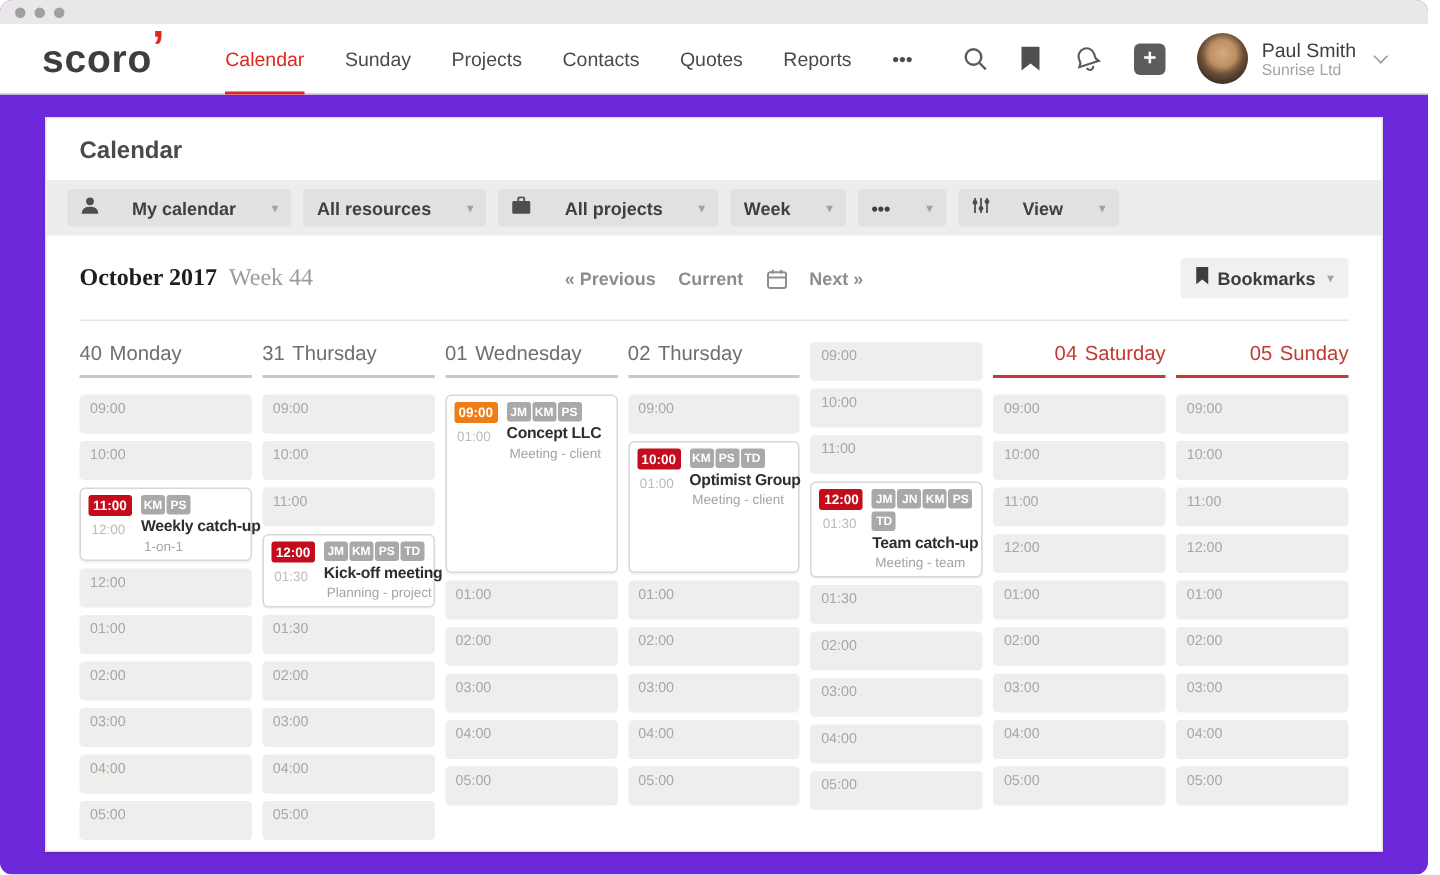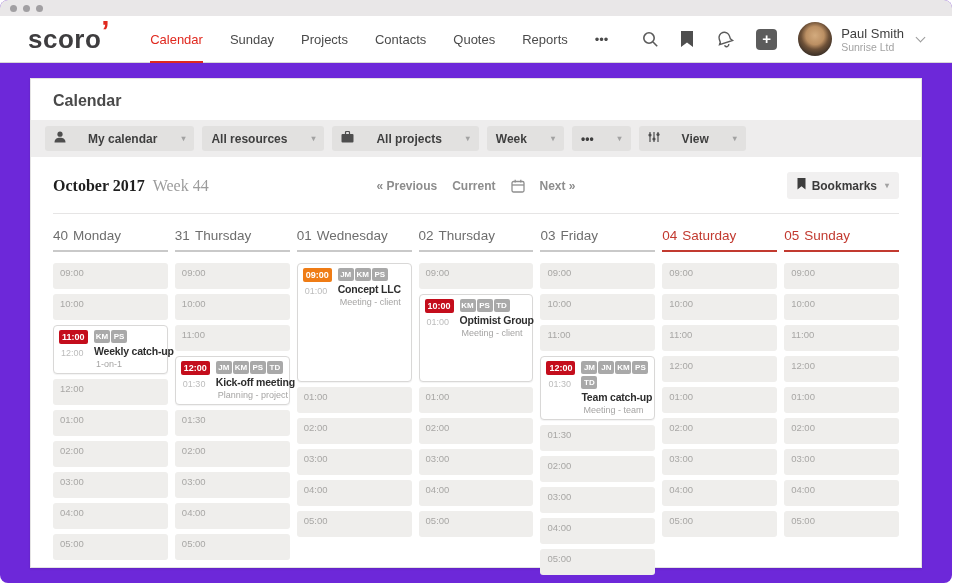--- a/index.html
+++ b/index.html
@@ -49,21 +49,21 @@
   .date-right { flex:1; text-align:right; }
   .bookmarks-btn { background:#f1f0f0; border:none; border-radius:3px; padding:6px 10px; font-size:12px; font-weight:bold;
                    color:#3b3b3b; font-family:inherit; cursor:pointer; display:inline-flex; align-items:center; gap:6px;justify-content:space-between; }
   .rule { border:none; border-top:1px solid #e6e5e5; margin:14px 0 0; }
 
   
   .grid { display:flex; gap:7px; margin-top:14px; }
   .col { flex:1; min-width:0; }
   .day-head { font-size:13.5px; color:#6e6e6e; padding-bottom:7px; border-bottom:2px solid #c9c9c9; margin-bottom:11px; white-space:nowrap; }
   .day-head .dnum { margin-right:5px; }
-  .col.weekend .day-head { color:#c23a30; border-bottom-color:#c23a30; }
+  .col.weekend .day-head { color:#c23a30; border-bottom-color:#c23a30;text-align:right; }
   .slot { height:26px; background:#efeeec; border-radius:3px; margin-bottom:5px; padding:4px 7px;
           font-size:9.5px; color:#a8a7a5; cursor:pointer; }
   .event { background:#fff; border:1px solid #d9d8d7; border-radius:4px; margin-bottom:5px; padding:4px 5px;
            display:flex; gap:3px; box-shadow:0 1px 1px rgba(0,0,0,.05); cursor:pointer; align-items:flex-start; }
   .ev-times { width:32px; flex:none; display:flex; flex-direction:column; align-items:flex-start; }
   .ev-start { color:#fff; font-weight:bold; font-size:9px; padding:2px 3px; border-radius:2px; background:#c40d1c; }
   .event.orange .ev-start { background:#ef7c15; }
   .ev-end { font-size:9px; color:#bcbcbc; margin-top:4px; padding-left:2px; }
   .ev-body { flex:1; min-width:0; }
   .ev-badges { display:flex; flex-wrap:wrap; column-gap:1px; row-gap:2px; }
@@ -299,21 +299,20 @@
                   <div class="ev-sub">Meeting - client</div>
                 </div>
               </div>
               <div class="slot"><span>01:00</span></div>
               <div class="slot"><span>02:00</span></div>
               <div class="slot"><span>03:00</span></div>
               <div class="slot"><span>04:00</span></div>
               <div class="slot"><span>05:00</span></div>
             </div>
             <div class="col">
-              <div class="day-head"><span class="dnum">03</span><span>Friday</span></div>
               <div class="slot"><span>09:00</span></div>
               <div class="slot"><span>10:00</span></div>
               <div class="slot"><span>11:00</span></div>
               <div class="event" style="min-height: 41.5px;">
                 <div class="ev-times">
                   <span class="ev-start">12:00</span>
                   <span class="ev-end">01:30</span>
                 </div>
                 <div class="ev-body">
                   <div class="ev-badges">

